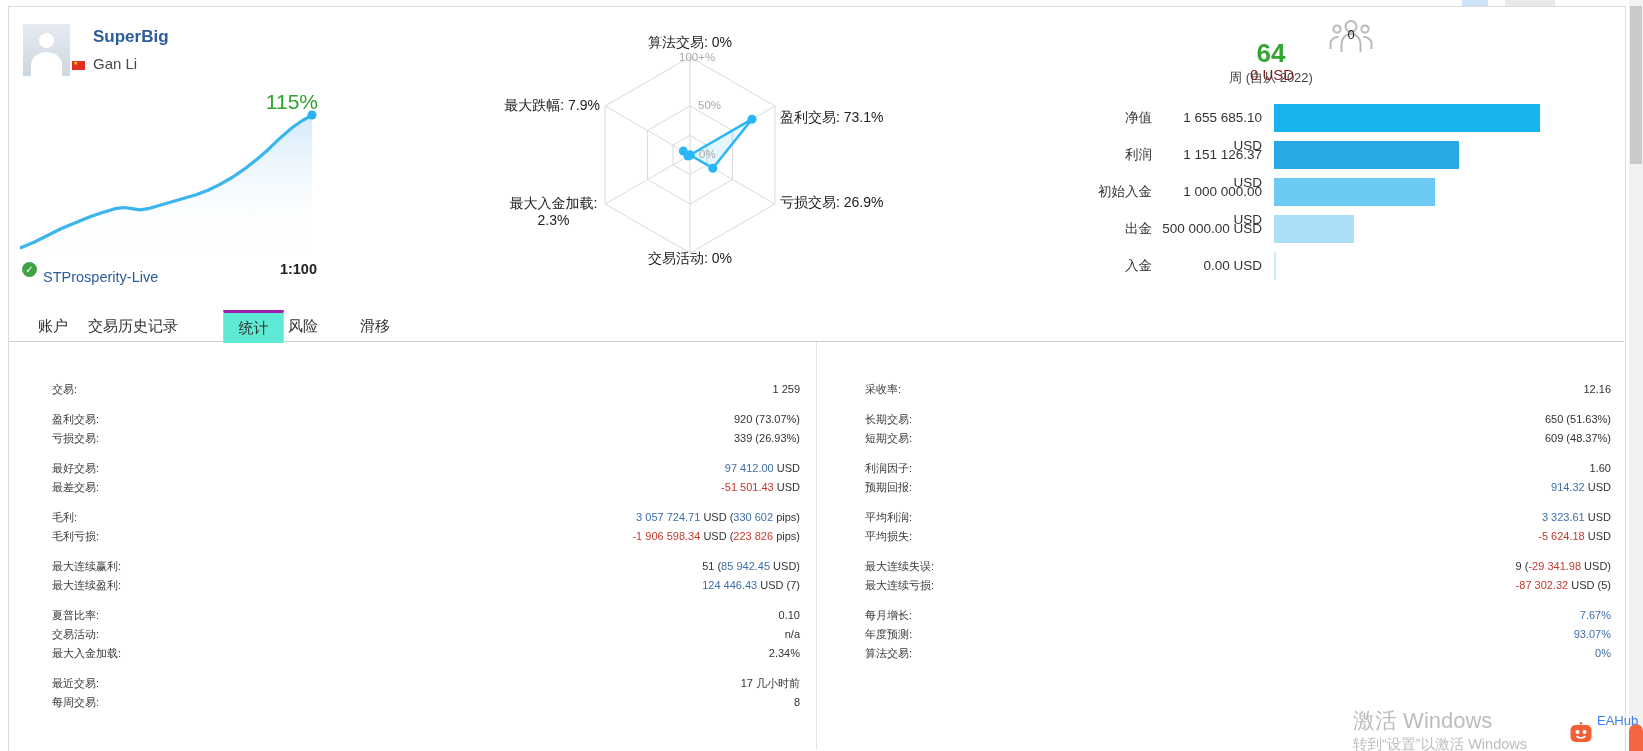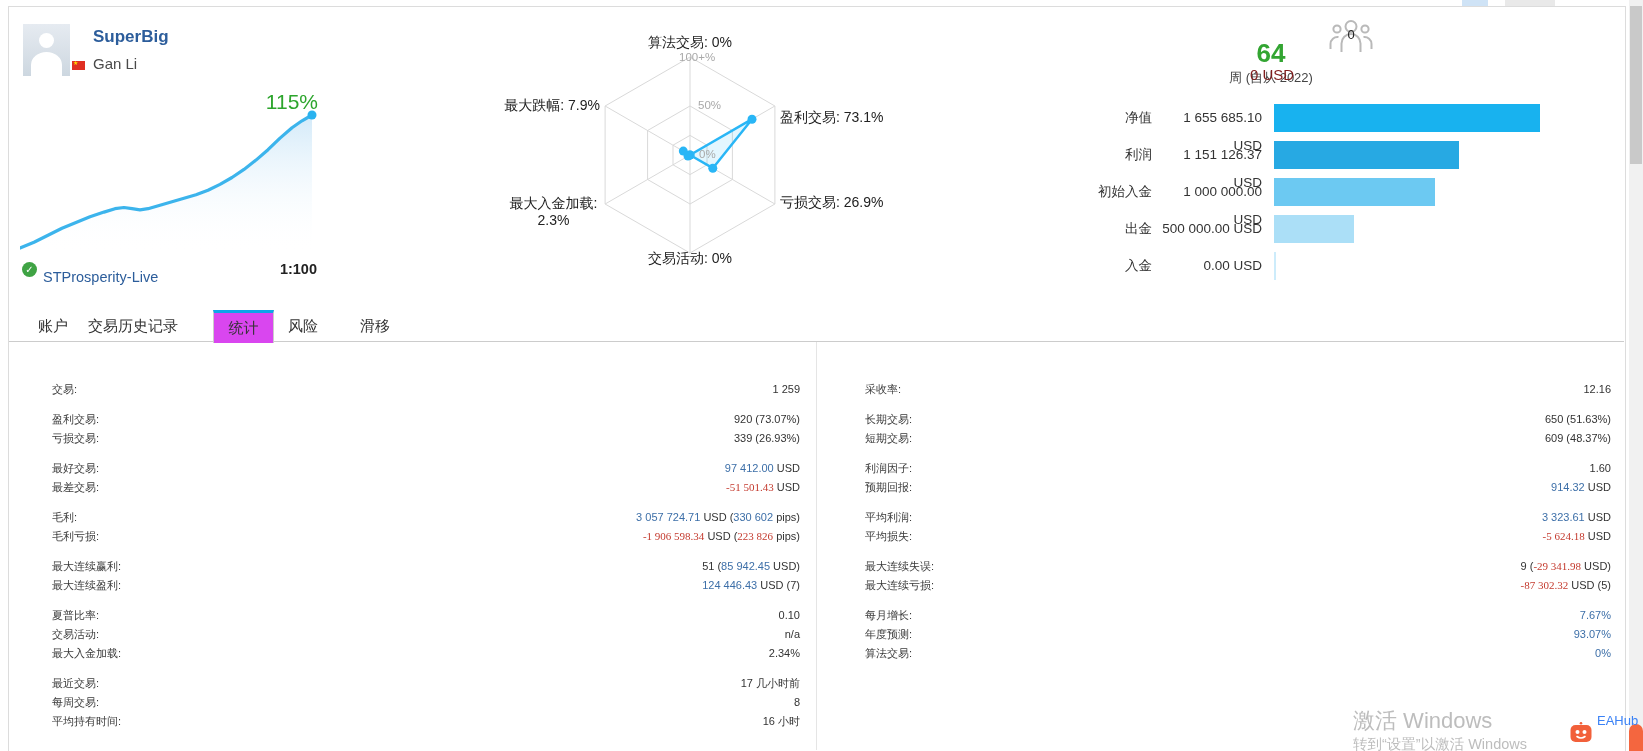--- a/index.html
+++ b/index.html
@@ -50,31 +50,31 @@
   
   #balance{left:1040px;top:104px;width:506px;height:190px;}
   .brow{position:absolute;left:0;width:100%;height:28px;}
   .b-label{position:absolute;left:0;top:0;width:112px;height:28px;line-height:28px;text-align:right;font-size:13.5px;color:#333;}
   .b-value{position:absolute;left:117px;top:0;width:105px;height:28px;line-height:28px;text-align:right;font-size:13.5px;color:#333;}
   .b-bar{position:absolute;left:234px;top:0;height:28px;}
   
   .tabline{left:9px;top:341px;width:1615px;height:1px;background:#ccc;}
   .tab{top:310px;height:32px;line-height:32px;text-align:center;font-size:15px;color:#333;cursor:pointer;}
   .tab1{left:30px;width:46px;} .tab2{left:84px;width:94px;text-align:right;}
-  .tab3{left:213px;width:61px;background:#d946ef;border:1px solid #ccc;border-top:3px solid #0ea5e9;border-bottom:none;
+  .tab3{left:223px;width:61px;background:#5eead4;border:1px solid #ccc;border-top:3px solid #a21caf;border-bottom:none;
         height:33px;line-height:29px;z-index:2;box-sizing:border-box;}
   .tab4{left:280px;width:46px;} .tab5{left:352px;width:46px;}
   
   .stat-col{top:342px;height:408px;box-sizing:border-box;padding-top:38px;}
   #col-left{left:9px;width:807px;padding-left:11px;padding-right:16px;}
   #col-right{left:816px;width:808px;border-left:1px solid #e5e5e5;padding-left:16px;padding-right:13px;}
   .srow{display:flex;justify-content:space-between;height:19px;line-height:19px;font-size:11px;margin-left:32px;}
   .srow.gap{margin-top:11px;}
   .slabel{color:#3a3a3a;}
-  .c-d{color:#333;} .c-b{color:#3d6fa8;} .c-r{color:#c43a2e;font-family:Liberation Serif, serif;}
+  .c-d{color:#333;} .c-b{color:#3d6fa8;} .c-r{color:#c43a2e;}
   
   .wm1{left:1353px;top:706px;font-size:22px;color:#bdbdbd;}
   .wm2{left:1353px;top:735px;font-size:14.5px;color:#bdbdbd;}
   .eahub{left:1570px;top:721px;z-index:8;}
   .eahub-text{left:1597px;top:713px;font-size:13px;font-weight:normal;color:#3b82f6;z-index:8;}
 </style>
 </head>
 <body>
 
 <div class="abs chip-blue"></div>
@@ -236,24 +236,20 @@
       <span><span class="c-d">2.34%</span></span>
     </div>
     <div class="srow gap">
       <span class="slabel">最近交易:</span>
       <span><span class="c-d">17 几小时前</span></span>
     </div>
     <div class="srow">
       <span class="slabel">每周交易:</span>
       <span><span class="c-d">8</span></span>
     </div>
-    <div class="srow">
-      <span class="slabel">平均持有时间:</span>
-      <span><span class="c-d">16 小时</span></span>
-    </div>
   </div>
 <div class="abs stat-col" id="col-right">
     <div class="srow">
       <span class="slabel">采收率:</span>
       <span><span class="c-d">12.16</span></span>
     </div>
     <div class="srow gap">
       <span class="slabel">长期交易:</span>
       <span><span class="c-d">650 (51.63%)</span></span>
     </div>

